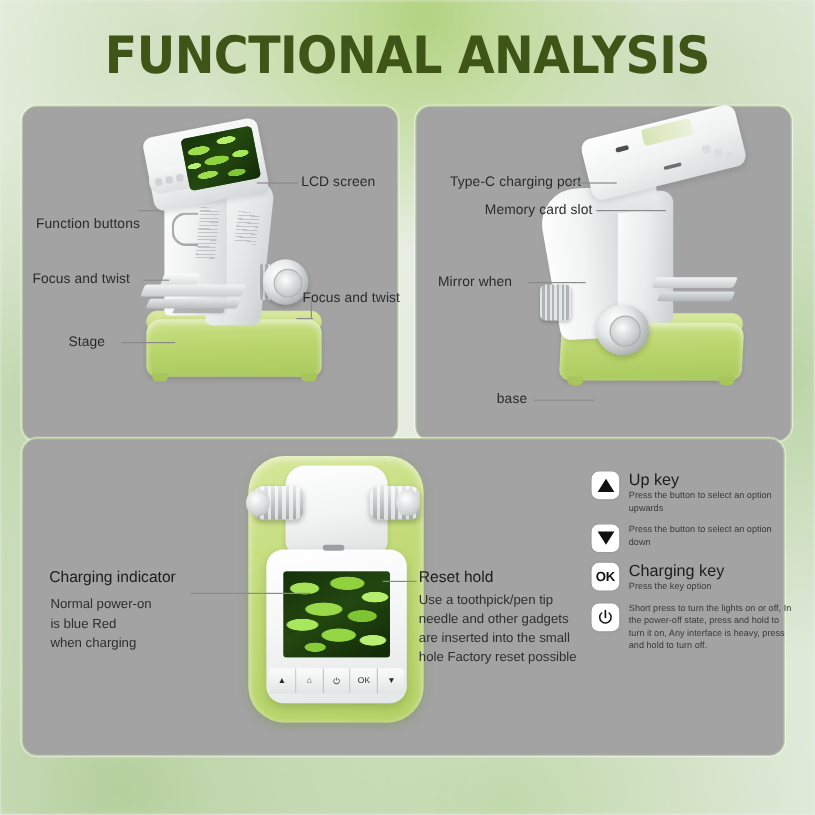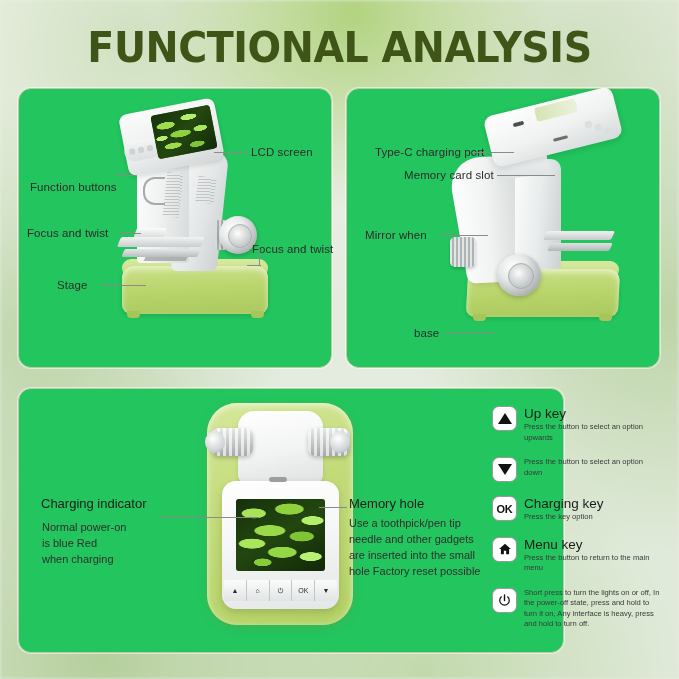--- a/index.html
+++ b/index.html
@@ -39,28 +39,28 @@
     font-size: 43px;
     letter-spacing: -0.5px;
     color: #3f5518;
     transform: scaleX(0.92);
     white-space: nowrap;
   }
 
   
   .panel {
     position: absolute;
-    background: #22c55e;
+    background: #a3a3a3;
     border-radius: 13px;
     border: 1px solid #b9ccA4;
     box-shadow: 0 0 0 1px rgba(255,255,255,0.5);
   }
   #panel-tl { left: 18px;  top: 88px;  width: 314px; height: 280px; }
   #panel-tr { left: 346px; top: 88px;  width: 314px; height: 280px; }
-  #panel-bottom { left: 18px; top: 388px; width: 546px; height: 265px; }
+  #panel-bottom { left: 18px; top: 365px; width: 636px; height: 265px; }
 
   
   .callout {
     position: absolute;
     font-size: 11.5px;
     color: #2b2b2b;
     white-space: nowrap;
     letter-spacing: 0.1px;
   }
   .leader {
@@ -482,21 +482,20 @@
   #key-legend {
     position: absolute;
     left: 492px; top: 392px;
     width: 170px;
   }
   .key-row {
     position: relative;
     display: flex;
     gap: 7px;
     margin-bottom: 7px;
-    margin-top: 14px;
   }
   .key-icon {
     flex: 0 0 auto;
     width: 25px; height: 25px;
     border: 1.2px solid #9a9a9a;
     border-radius: 7px;
     display: flex;
     align-items: center;
     justify-content: center;
     background: #fff;
@@ -664,21 +663,21 @@
       <div class="td-btn">▼</div>
     </div>
   </div>
 
   <div class="blk-title" style="left:22px; top:107px;">Charging indicator</div>
   <div class="blk-body" style="left:23px; top:130px; white-space:pre-line;">Normal power-on
 is blue Red
 when charging</div>
   <div class="leader" style="left:140px; top:128px; width:100px;"></div>
 
-  <div class="blk-title" style="left:330px; top:107px;">Memory hole</div>
+  <div class="blk-title" style="left:330px; top:107px;">Reset hold</div>
   <div class="blk-body" style="left:330px; top:126px; white-space:pre-line;">Use a toothpick/pen tip
 needle and other gadgets
 are inserted into the small
 hole Factory reset possible</div>
   <div class="leader" style="left:300px; top:118px; width:28px;"></div>
 </div>
 
 <div id="key-legend">
 
   <div class="key-row">
@@ -703,31 +702,20 @@
   <div class="key-row">
     <div class="key-icon">
       <span class="ok-glyph">OK</span>
     </div>
     <div class="key-text">
       <div class="key-title">Charging key</div>
       <div class="key-desc">Press the key option</div>
     </div>
   </div>
 
-  <div class="key-row">
-    <div class="key-icon">
-      <svg width="14" height="14" viewBox="0 0 24 24" aria-hidden="true">
-        <path d="M12 3 L22 12 H19 V21 H14 V15 H10 V21 H5 V12 H2 Z" fill="#111"></path>
-      </svg>
-    </div>
-    <div class="key-text">
-      <div class="key-title">Menu key</div>
-      <div class="key-desc">Press the button to return to the main menu</div>
-    </div>
-  </div>
 
   <div class="key-row">
     <div class="key-icon">
       <svg width="15" height="15" viewBox="0 0 24 24" aria-hidden="true">
         <path d="M12 3 V12" stroke="#111" stroke-width="2.2" fill="none" stroke-linecap="round"></path>
         <path d="M7.0 6.1 A7.6 7.6 0 1 0 17 6.1" stroke="#111" stroke-width="2.0" fill="none" stroke-linecap="round"></path>
       </svg>
     </div>
     <div class="key-text">
       <div class="key-desc">Short press to turn the lights on or off,  In the power-off state, press and hold to turn it on,  Any interface is heavy, press and hold to turn off.</div>

